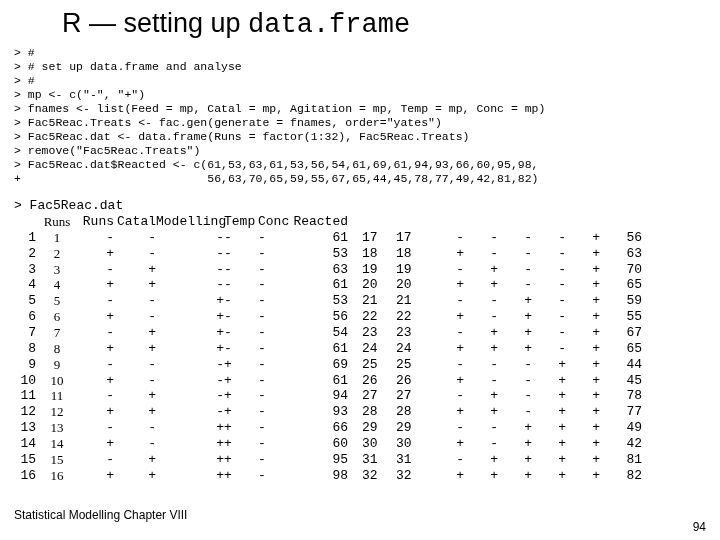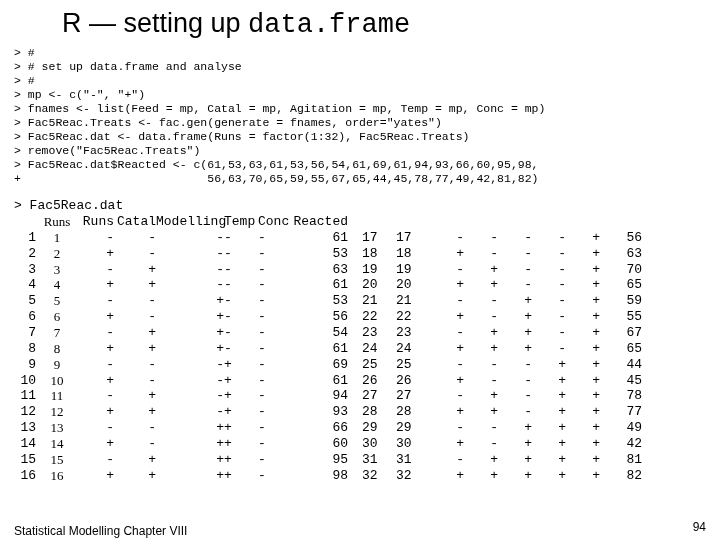--- a/index.html
+++ b/index.html
@@ -32,21 +32,21 @@
   .code-block {
     font-family: "Courier New", Courier, monospace;
     font-size: 11.5px;
     line-height: 1.22;
     white-space: pre;
   }
   .code-line { display: block; }
   .footer {
     position: absolute;
     left: 14px;
-    bottom: 2px;
+    bottom: 18px;
     font-size: 12px;
     font-family: Arial, Helvetica, sans-serif;
   }
   .pagenum {
     position: absolute;
     right: 14px;
     bottom: 6px;
     font-size: 12px;
     font-family: Arial, Helvetica, sans-serif;
   }

